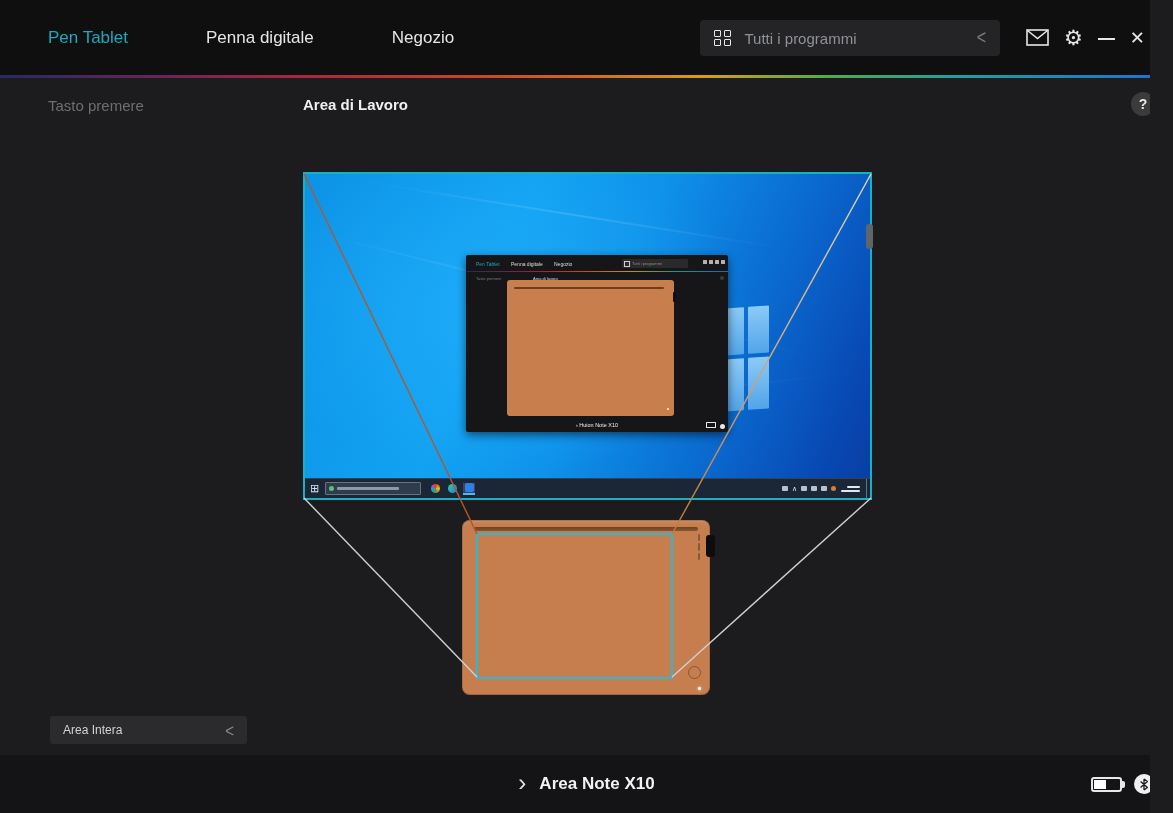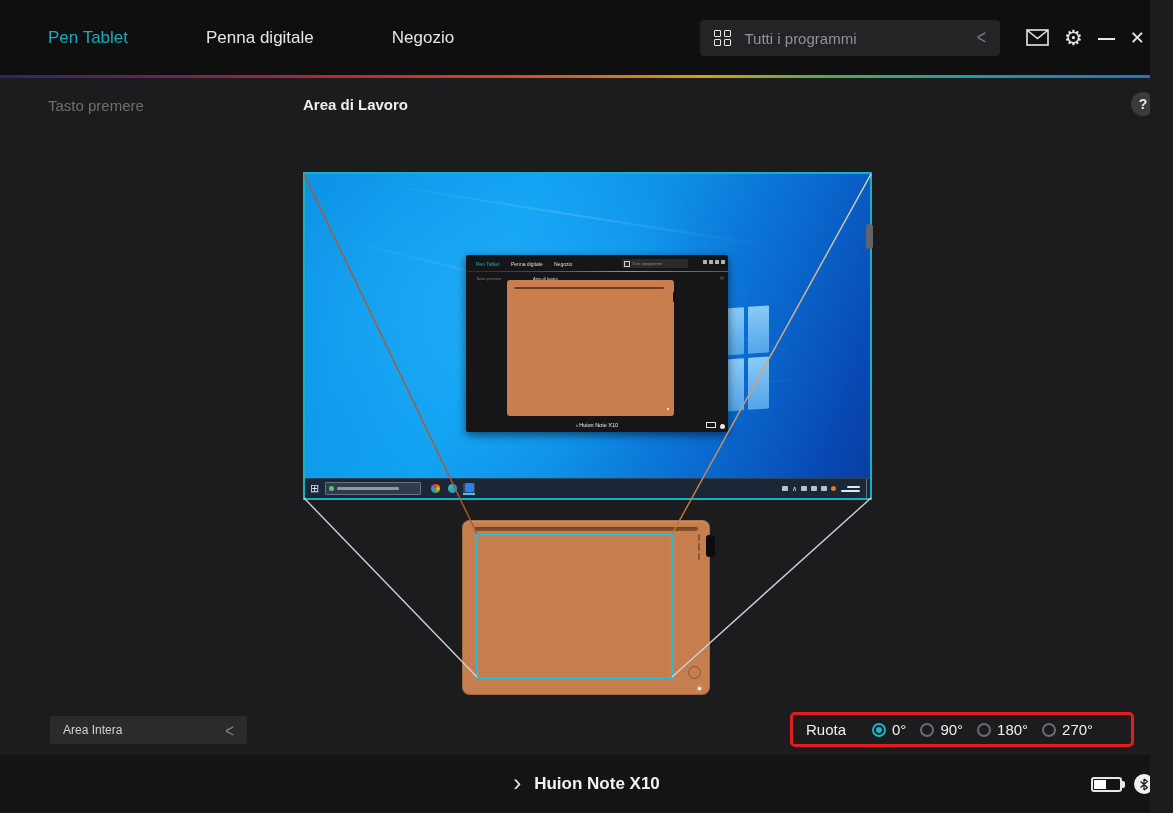--- a/index.html
+++ b/index.html
@@ -278,46 +278,25 @@
     <line x1="871" y1="174" x2="672" y2="534" stroke="url(#trline)" stroke-width="1.4"></line>
     <line x1="304" y1="498" x2="477" y2="677" stroke="#ccd1d6" stroke-width="1.4"></line>
     <line x1="871" y1="498" x2="672" y2="677" stroke="#ccd1d6" stroke-width="1.4"></line>
   </svg>
 
   <div class="area-select">
     <span class="val">Area Intera</span>
     <span class="chev">&lt;</span>
   </div>
 
-  <div class="rotate-box">
-    <span class="rotate-label">Ruota</span>
-    <span class="radio-opt selected">
-      <span class="radio-circle">
-          <i></i>
-        </span>
-      <span class="radio-lbl">0°</span>
-    </span>
-    <span class="radio-opt">
-      <span class="radio-circle"></span>
-      <span class="radio-lbl">90°</span>
-    </span>
-    <span class="radio-opt">
-      <span class="radio-circle"></span>
-      <span class="radio-lbl">180°</span>
-    </span>
-    <span class="radio-opt">
-      <span class="radio-circle"></span>
-      <span class="radio-lbl">270°</span>
-    </span>
-  </div>
 
   <div class="footer">
     <div class="device-row">
       <span class="device-chev">›</span>
-      <span class="device-name">Huion Note X10</span>
+      <span class="device-name">Area Note X10</span>
     </div>
     <div class="battery">
       <i class="fill"></i>
         <i class="tip"></i>
     </div>
     <div class="bt-circle">
       <svg width="10" height="13" viewBox="0 0 10 13">
         <path d="M5 1 L5 12 M5 1 L8.4 3.6 L1.6 9.4 M1.6 3.6 L8.4 9.4 L5 12" fill="none" stroke="#1a1a1a" stroke-width="1.3" stroke-linejoin="round"></path>
       </svg>
     </div>

